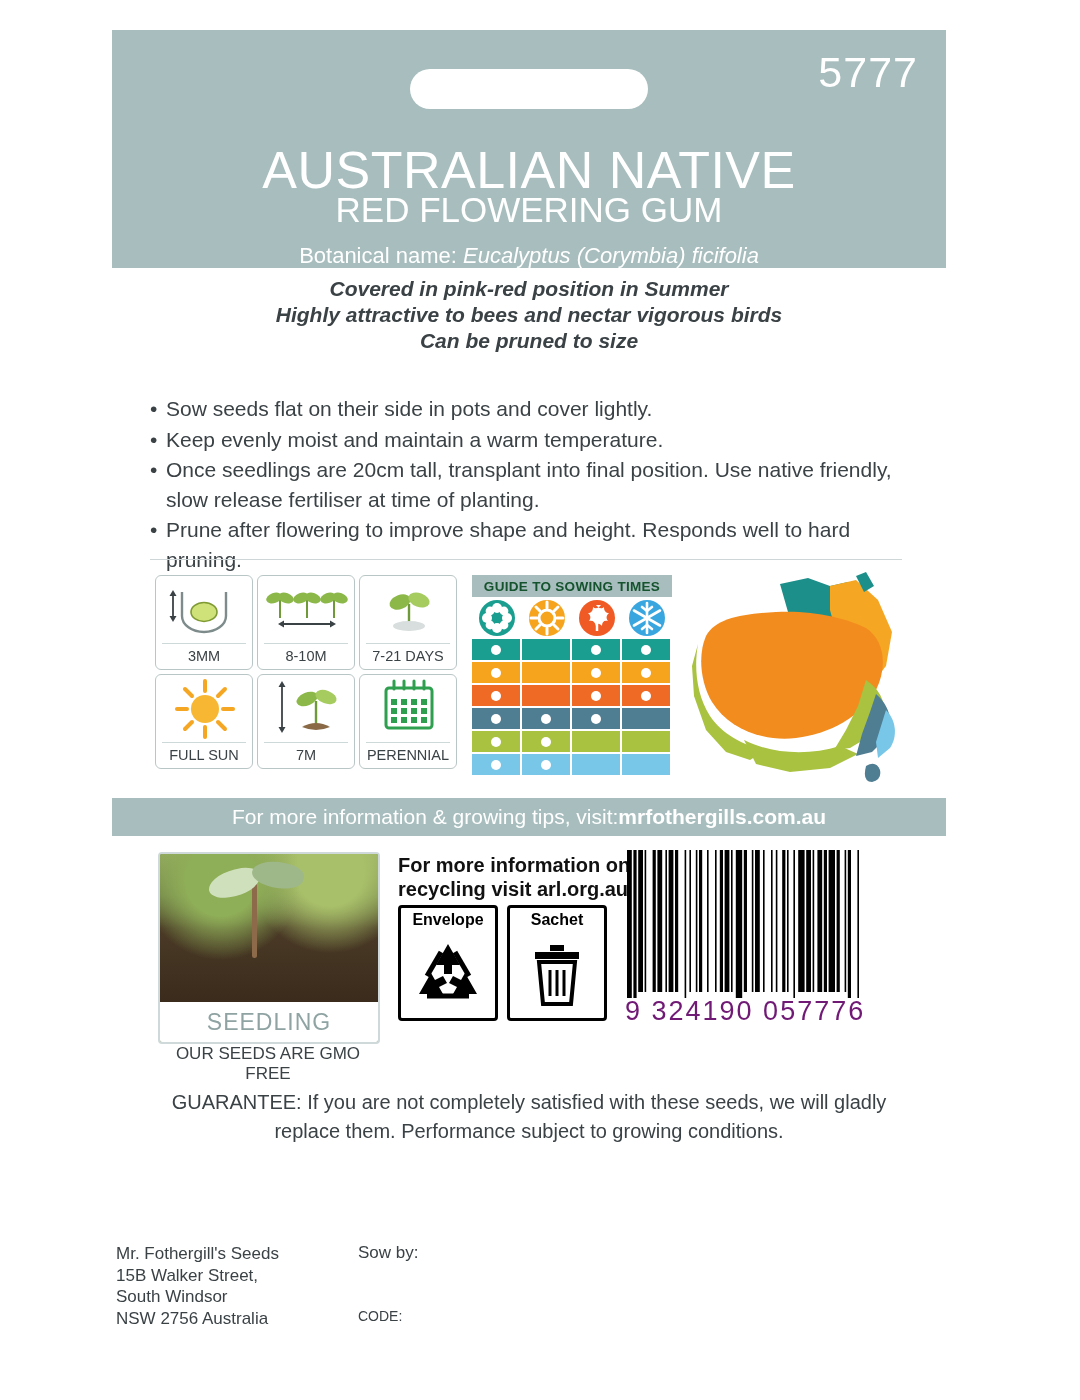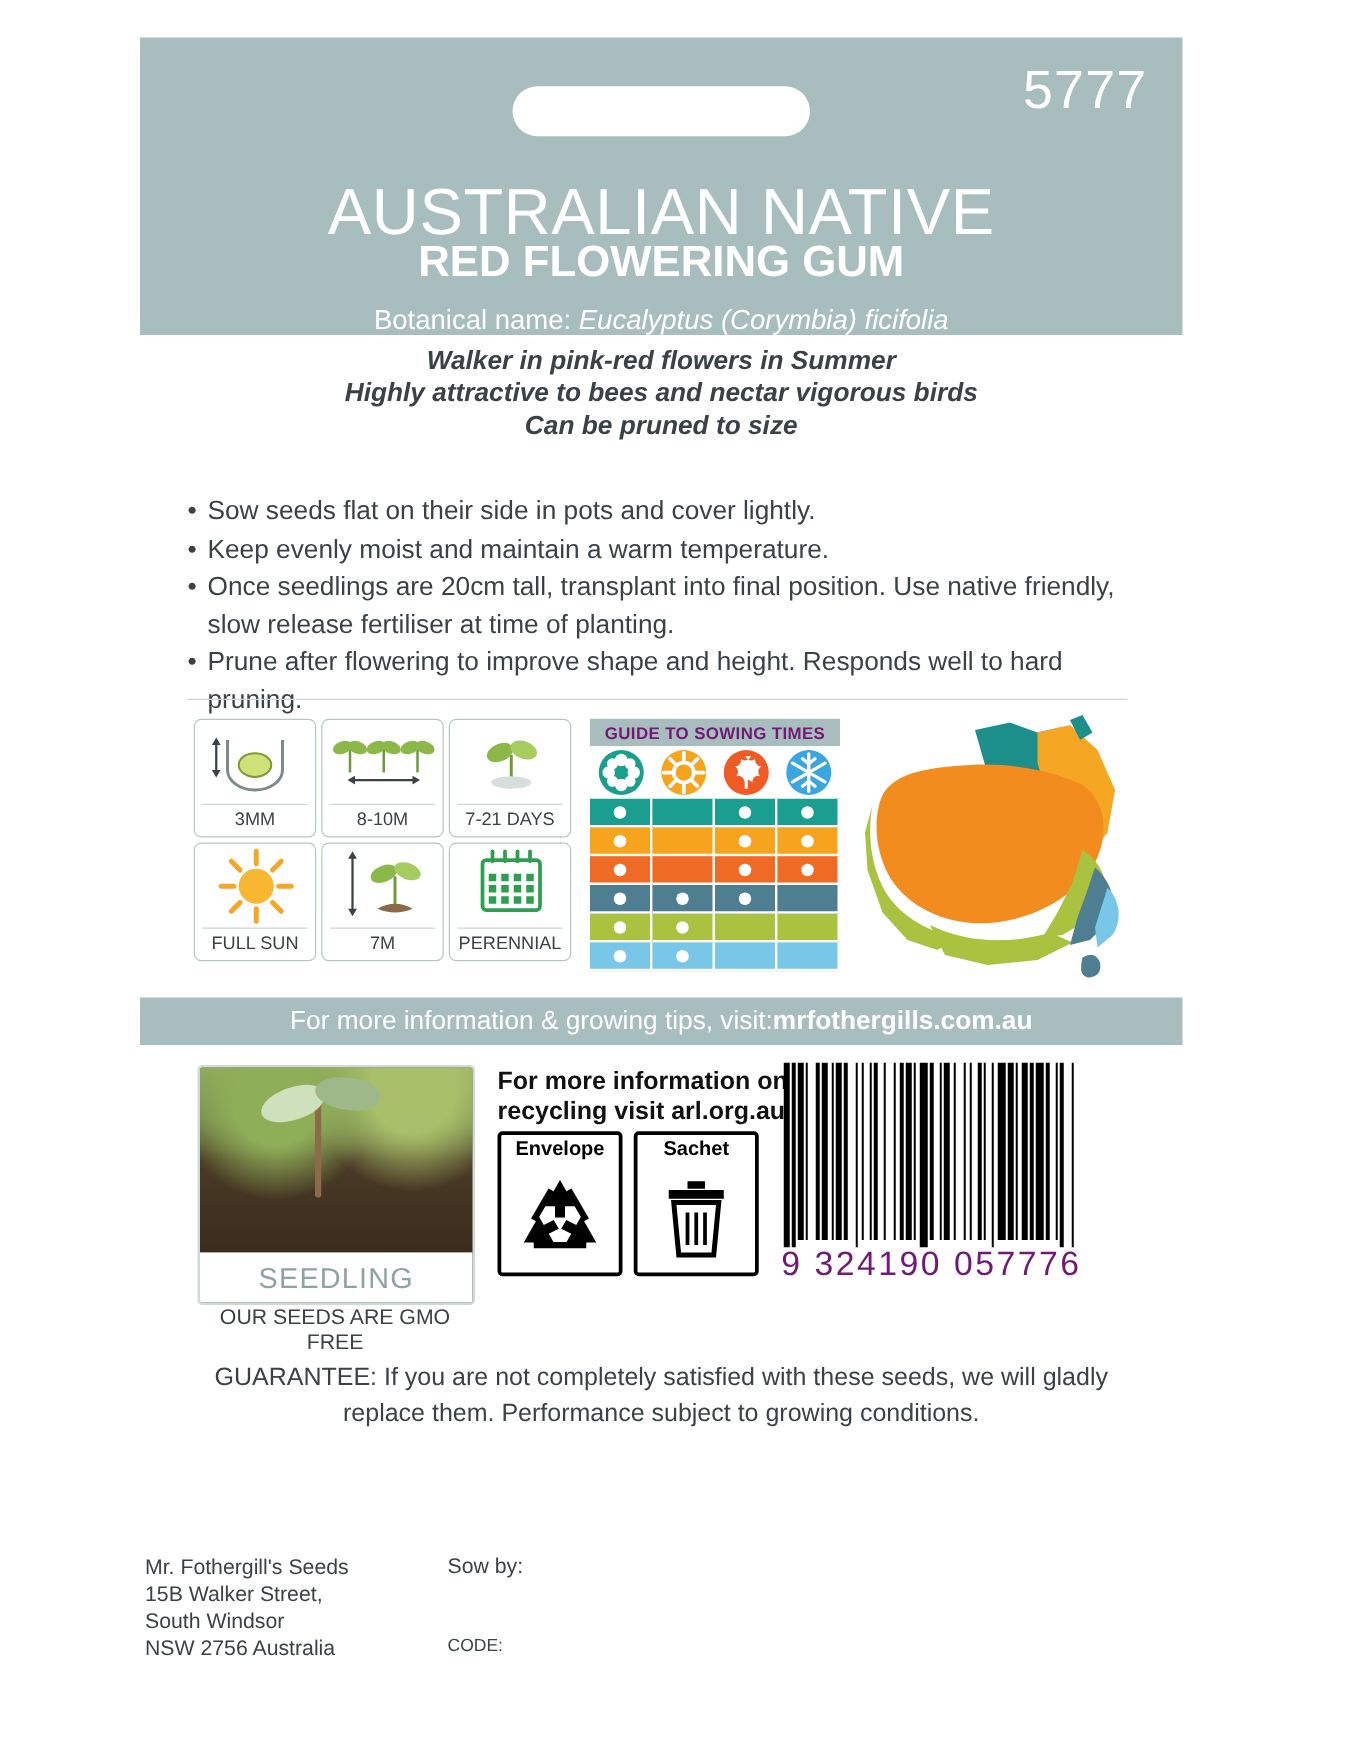--- a/index.html
+++ b/index.html
@@ -54,21 +54,21 @@
     font-weight: 400;
     letter-spacing: 0.5px;
   }
   .title2 {
     position: absolute;
     left: 0;
     right: 0;
     top: 160px;
     text-align: center;
     font-size: 35px;
-    font-weight: 700;
+    font-weight: 400;
   }
   .botanical {
     position: absolute;
     left: 0;
     right: 0;
     top: 213px;
     text-align: center;
     font-size: 22px;
   }
   .botanical i { font-style: italic; }
@@ -155,21 +155,21 @@
 
   
   .sowguide {
     position: absolute;
     left: 472px;
     top: 575px;
     width: 200px;
   }
   .sg-title {
     background: #a8bdbd;
-    color: #701a75;
+    color: #14532d;
     font-size: 13.5px;
     font-weight: bold;
     text-align: center;
     letter-spacing: 0.3px;
     padding: 4px 0 3px;
   }
   .sg-icons {
     display: flex;
     background: #ffffff;
   }
@@ -390,21 +390,21 @@
   <div class="sku">5777</div>
   <div class="hang-hole"></div>
   <div class="title1">AUSTRALIAN NATIVE</div>
   <div class="title2">RED FLOWERING GUM</div>
   <div class="botanical">
     <span>Botanical name: </span><i>Eucalyptus (Corymbia) ficifolia</i>
   </div>
 </div>
 
 <div class="claims">
-  <div>Walker in pink-red flowers in Summer</div>
+  <div>Covered in pink-red position in Summer</div>
   <div>Highly attractive to bees and nectar vigorous birds</div>
   <div>Can be pruned to size</div>
 </div>
 
 <ul class="instructions" style="margin:0;padding:0;">
   <li>Sow seeds flat on their side in pots and cover lightly.</li>
   <li>Keep evenly moist and maintain a warm temperature.</li>
   <li>Once seedlings are 20cm tall, transplant into final position. Use native friendly, slow release fertiliser at time of planting.</li>
   <li>Prune after flowering to improve shape and height. Responds well to hard pruning.</li>
 </ul>

